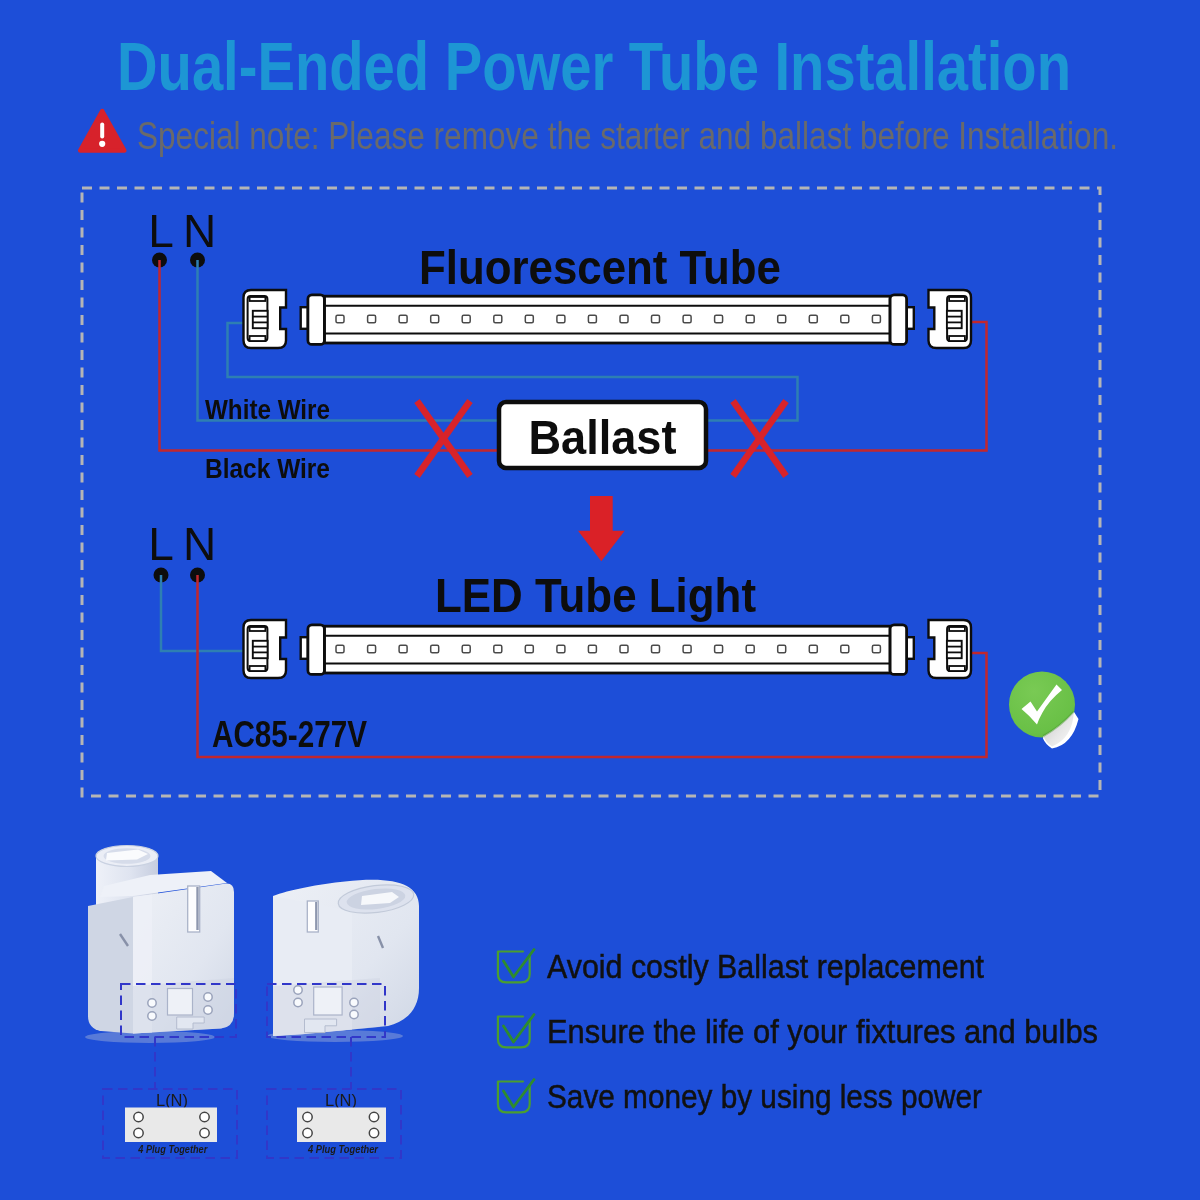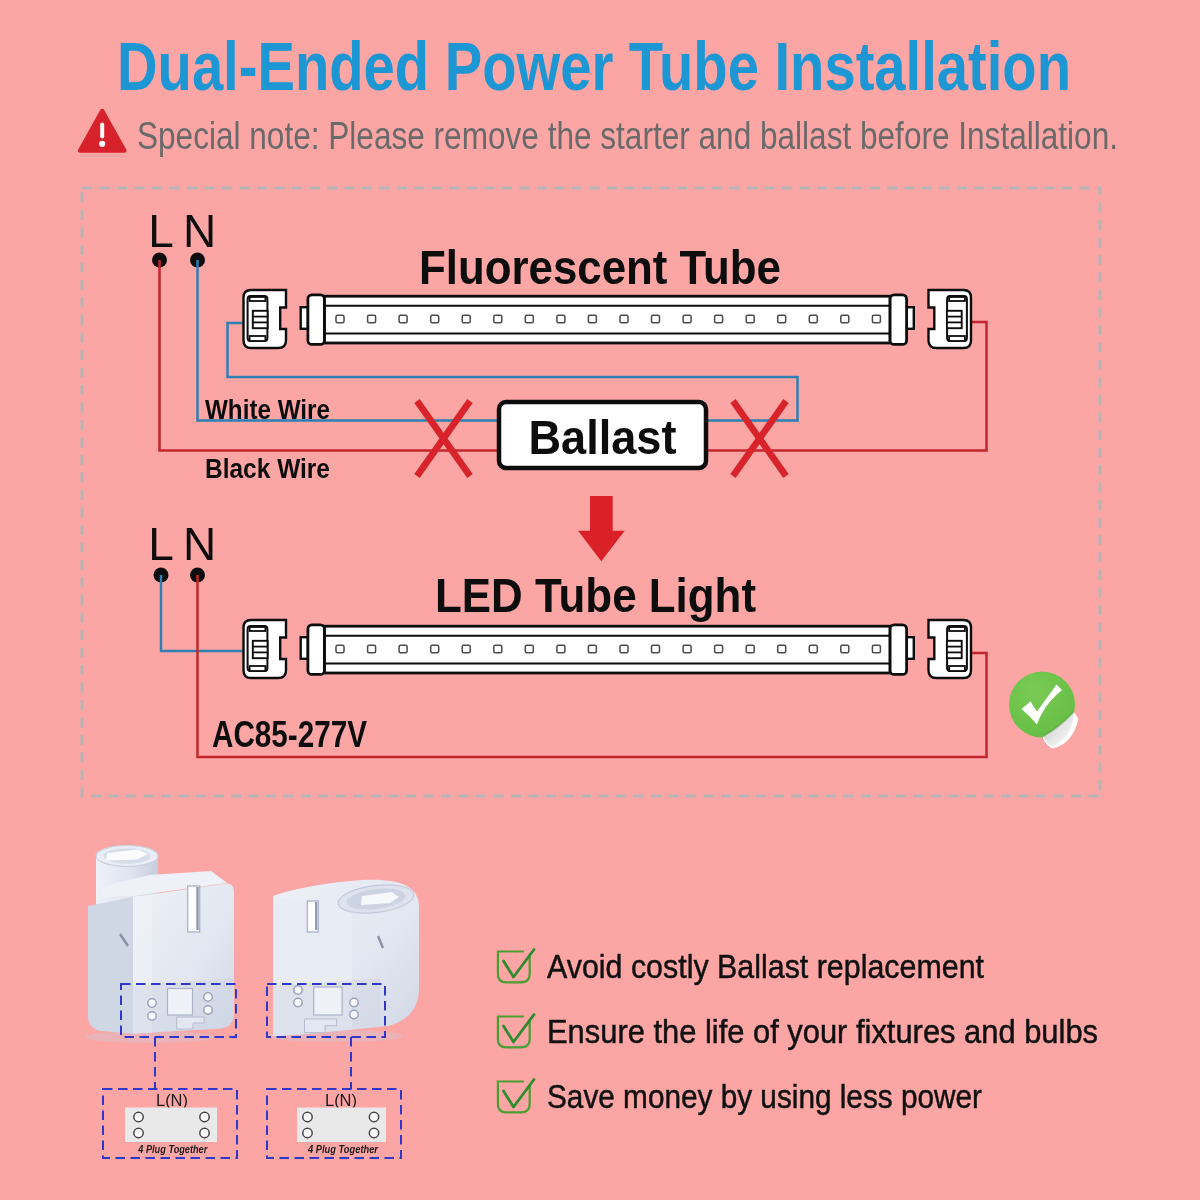--- a/index.html
+++ b/index.html
@@ -1,16 +1,16 @@
 <!DOCTYPE html>
 <html><head>
 <meta charset="utf-8">
 <style>
   html,body{margin:0;padding:0;background:#ffffff;}
-  .page{position:relative;width:1200px;height:1200px;background:#fca5a5;overflow:hidden;
+  .page{position:relative;width:1200px;height:1200px;background:#1d4ed8;overflow:hidden;
         font-family:"Liberation Sans", sans-serif;}
   svg text{font-family:"Liberation Sans", sans-serif;}
 </style>
 </head>
 <body>
 <div class="page">
 <svg width="1200" height="1200" viewBox="0 0 1200 1200">
 <defs>
   <linearGradient id="cyl" x1="0" y1="0" x2="1" y2="0">
     <stop offset="0" stop-color="#eef1f8"></stop>

